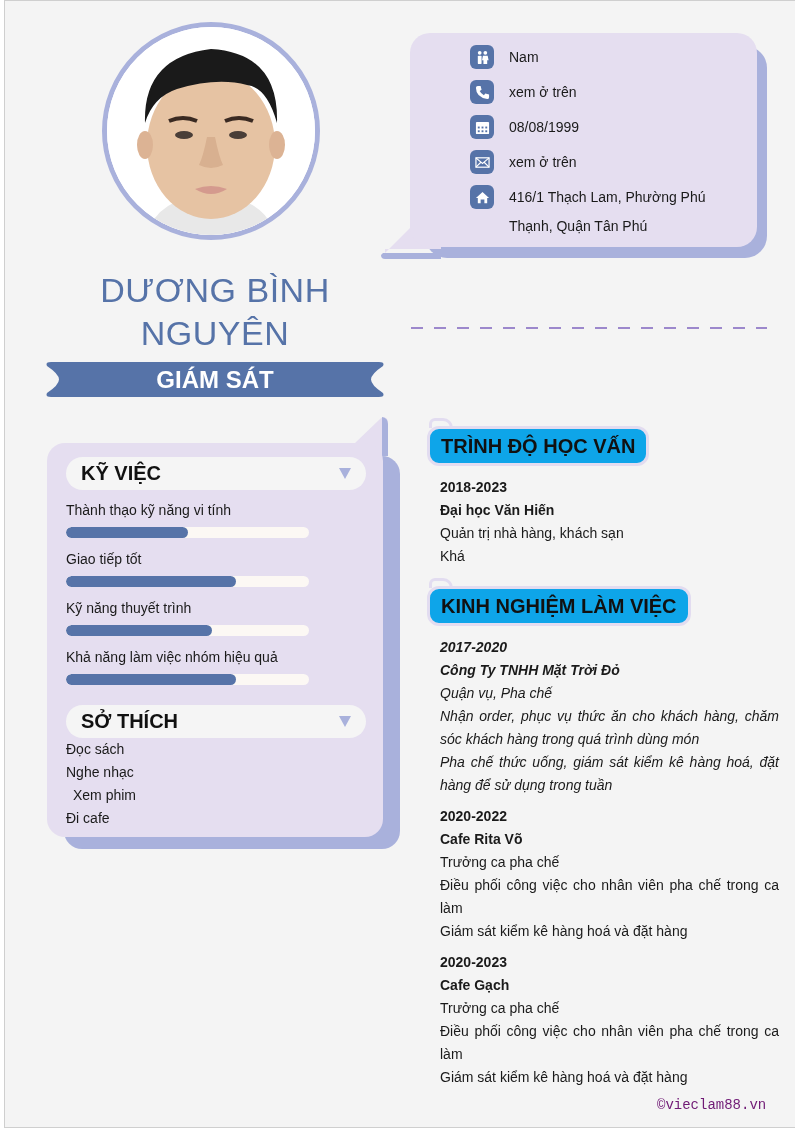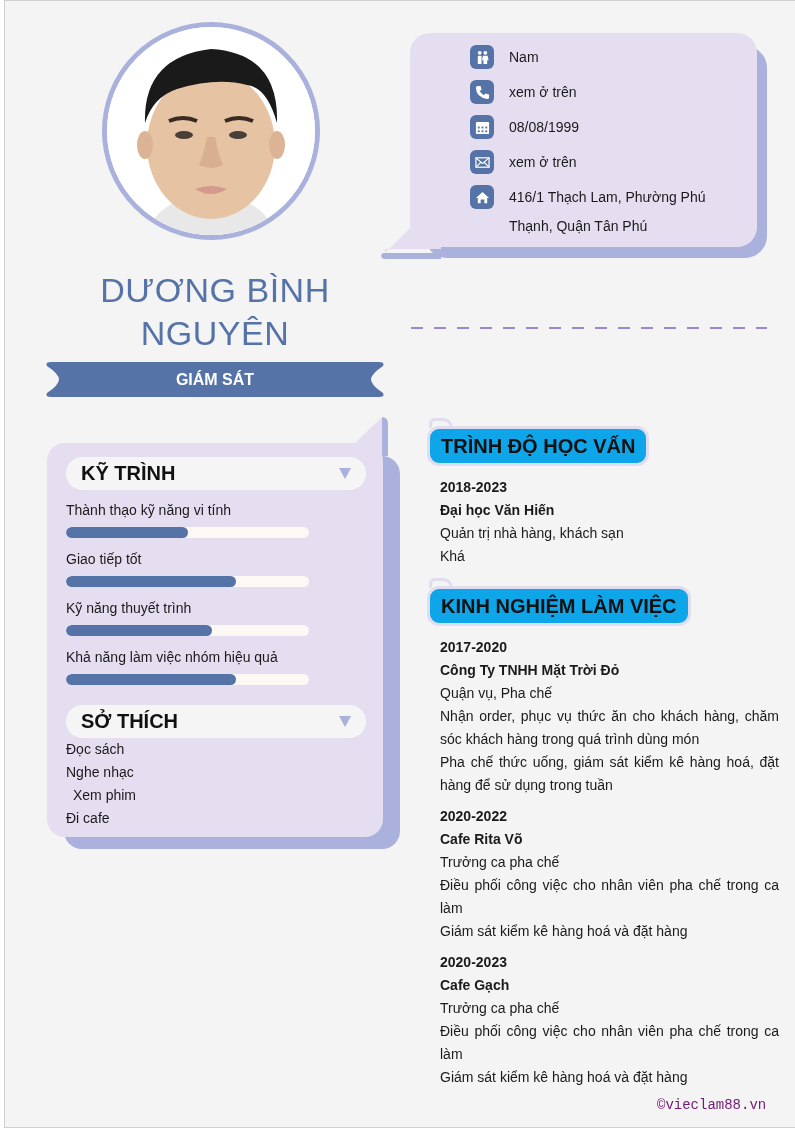--- a/index.html
+++ b/index.html
@@ -44,21 +44,21 @@
   
   .name {
     position: absolute; left: 40px; top: 268px; width: 340px; text-align: center;
     font-size: 34px; font-weight: normal; line-height: 43px; color: #5673a8;
     letter-spacing: 0.5px;
   }
   .ribbon { position: absolute; left: 40px; top: 361px; width: 340px; height: 35px; }
   .ribbon svg { position: absolute; left: 0; top: 0; }
   .ribbon-label {
     position: absolute; left: 0; top: 0; width: 340px; height: 35px; line-height: 35px;
-    text-align: center; color: #fff; font-weight: bold; font-size: 16px;
+    text-align: center; color: #fff; font-weight: bold; font-size: 24px;
   }
   .dashes {
     position: absolute; left: 406px; top: 326px; width: 356px; height: 2px;
     background-image: linear-gradient(to right, #9c88cc 0 12px, transparent 12px 23px);
     background-size: 23px 2px;
   }
 
   
   .side-shadow {
     position: absolute; left: 59px; top: 455px; width: 336px; height: 393px;
@@ -201,21 +201,21 @@
   <div class="dashes"></div>
 
   <div class="side-shadow"></div>
   <svg class="side-ear" viewBox="0 0 48 40">
     <path d="M34 4 Q37 0 41 2 Q43 3 43 8 L43 40 L0 40 L0 27 L10 27 Z" fill="#e5def0"></path>
     <path d="M37 1 Q43 2 43 8 L43 40 L37 40 Z" fill="#a9b1dc"></path>
   </svg>
   <div class="side-card"></div>
 
   <div class="pill-head" style="top:456px;">
-    <span>KỸ TRÌNH</span>
+    <span>KỸ VIỆC</span>
     <span class="caret"></span>
   </div>
 
   <div class="skill-label" style="top:501px;">Thành thạo kỹ năng vi tính</div>
   <div class="skill-bar" style="top:526px;">
       <div class="fill" style="width:50%;"></div>
     </div>
 
   <div class="skill-label" style="top:550px;">Giao tiếp tốt</div>
   <div class="skill-bar" style="top:575px;">
@@ -246,21 +246,21 @@
   <div class="entry" style="top:475px;">
     <div class="b">2018-2023</div>
     <div class="b">Đại học Văn Hiến</div>
     <div>Quản trị nhà hàng, khách sạn</div>
     <div>Khá</div>
   </div>
 
   <div class="sec-tab" style="top:577px;"></div>
   <div class="sec-head" style="top:585px;">KINH NGHIỆM LÀM VIỆC</div>
 
-  <div class="entry" style="top:635px;">
+  <div class="entry" style="top:635px;font-style:italic;">
     <div class="b">2017-2020</div>
     <div class="b">Công Ty TNHH Mặt Trời Đỏ</div>
     <div>Quận vụ, Pha chế</div>
     <div class="j">Nhận order, phục vụ thức ăn cho khách hàng, chăm sóc khách hàng trong quá trình dùng món</div>
     <div class="j">Pha chế thức uống, giám sát kiểm kê hàng hoá, đặt hàng để sử dụng trong tuần</div>
   </div>
 
   <div class="entry" style="top:804px;">
     <div class="b">2020-2022</div>
     <div class="b">Cafe Rita Võ</div>

